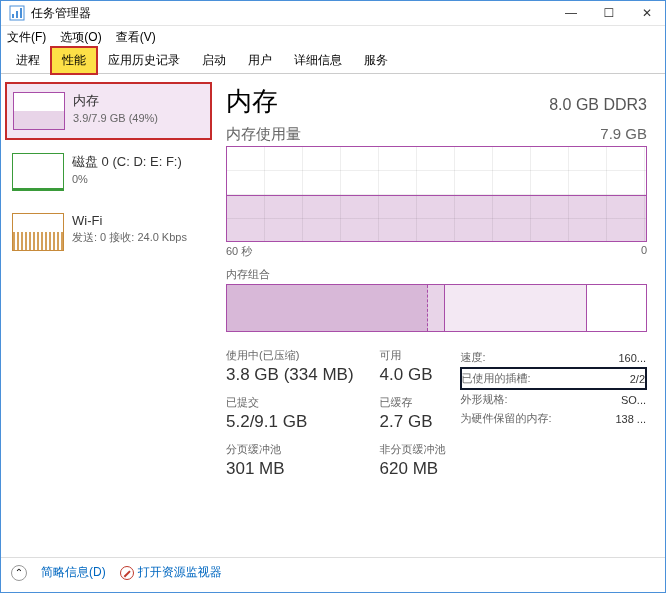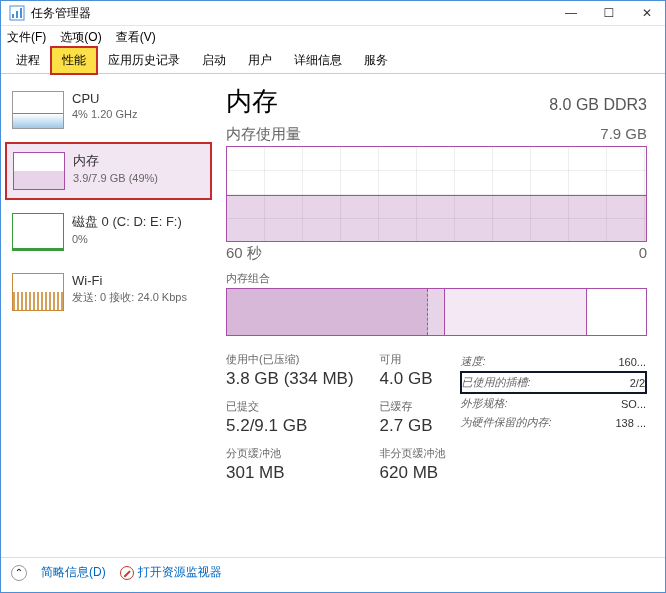--- a/index.html
+++ b/index.html
@@ -157,21 +157,21 @@
   content:'';
   position:absolute;
   left:0;right:0;
   top:51%;
   height:1px;
   background:#a84da8;
 }
 .time-row {
   display:flex;
   justify-content:space-between;
-  font-size:15px;
+  font-size:11px;
   color:#666;
   margin-top:2px;
   margin-bottom:8px;
 }
 .comp-label { font-size:11px; color:#666; margin-bottom:2px; }
 .comp-chart {
   height: 48px;
   border:1px solid #a84da8;
   display:flex;
 }
@@ -193,21 +193,21 @@
   row-gap: 10px;
 }
 .stat .lbl { font-size:11px; color:#666; }
 .stat .val { font-size:17px; color:#333; margin-top:2px;}
 .stats-right {
   flex:1;
   font-size:11px;
 }
 .stats-right table { width:100%; border-collapse:collapse;}
 .stats-right td { padding:2px 0; }
-.stats-right td:first-child { color:#666;font-style:italic; }
+.stats-right td:first-child { color:#666; }
 .stats-right td:last-child { text-align:right; color:#333;}
 .row-hl { border:2px solid #0f172a; }
 .footer {
   height:30px;
   border-top:1px solid #ddd;
   display:flex;
   align-items:center;
   padding: 0 10px;
   gap: 14px;
   font-size:12px;
@@ -257,27 +257,20 @@
   <div class="tab active highlight">性能</div>
   <div class="tab">应用历史记录</div>
   <div class="tab">启动</div>
   <div class="tab">用户</div>
   <div class="tab">详细信息</div>
   <div class="tab">服务</div>
 </div>
 
 <div class="content">
   <div class="sidebar">
-    <div class="side-item">
-      <div class="thumb cpu"></div>
-      <div class="side-text">
-        <div class="t1">CPU</div>
-        <div class="t2">4% 1.20 GHz</div>
-      </div>
-    </div>
     <div class="side-item selected">
       <div class="thumb mem"></div>
       <div class="side-text">
         <div class="t1">内存</div>
         <div class="t2">3.9/7.9 GB (49%)</div>
       </div>
     </div>
     <div class="side-item">
       <div class="thumb disk"></div>
       <div class="side-text">

